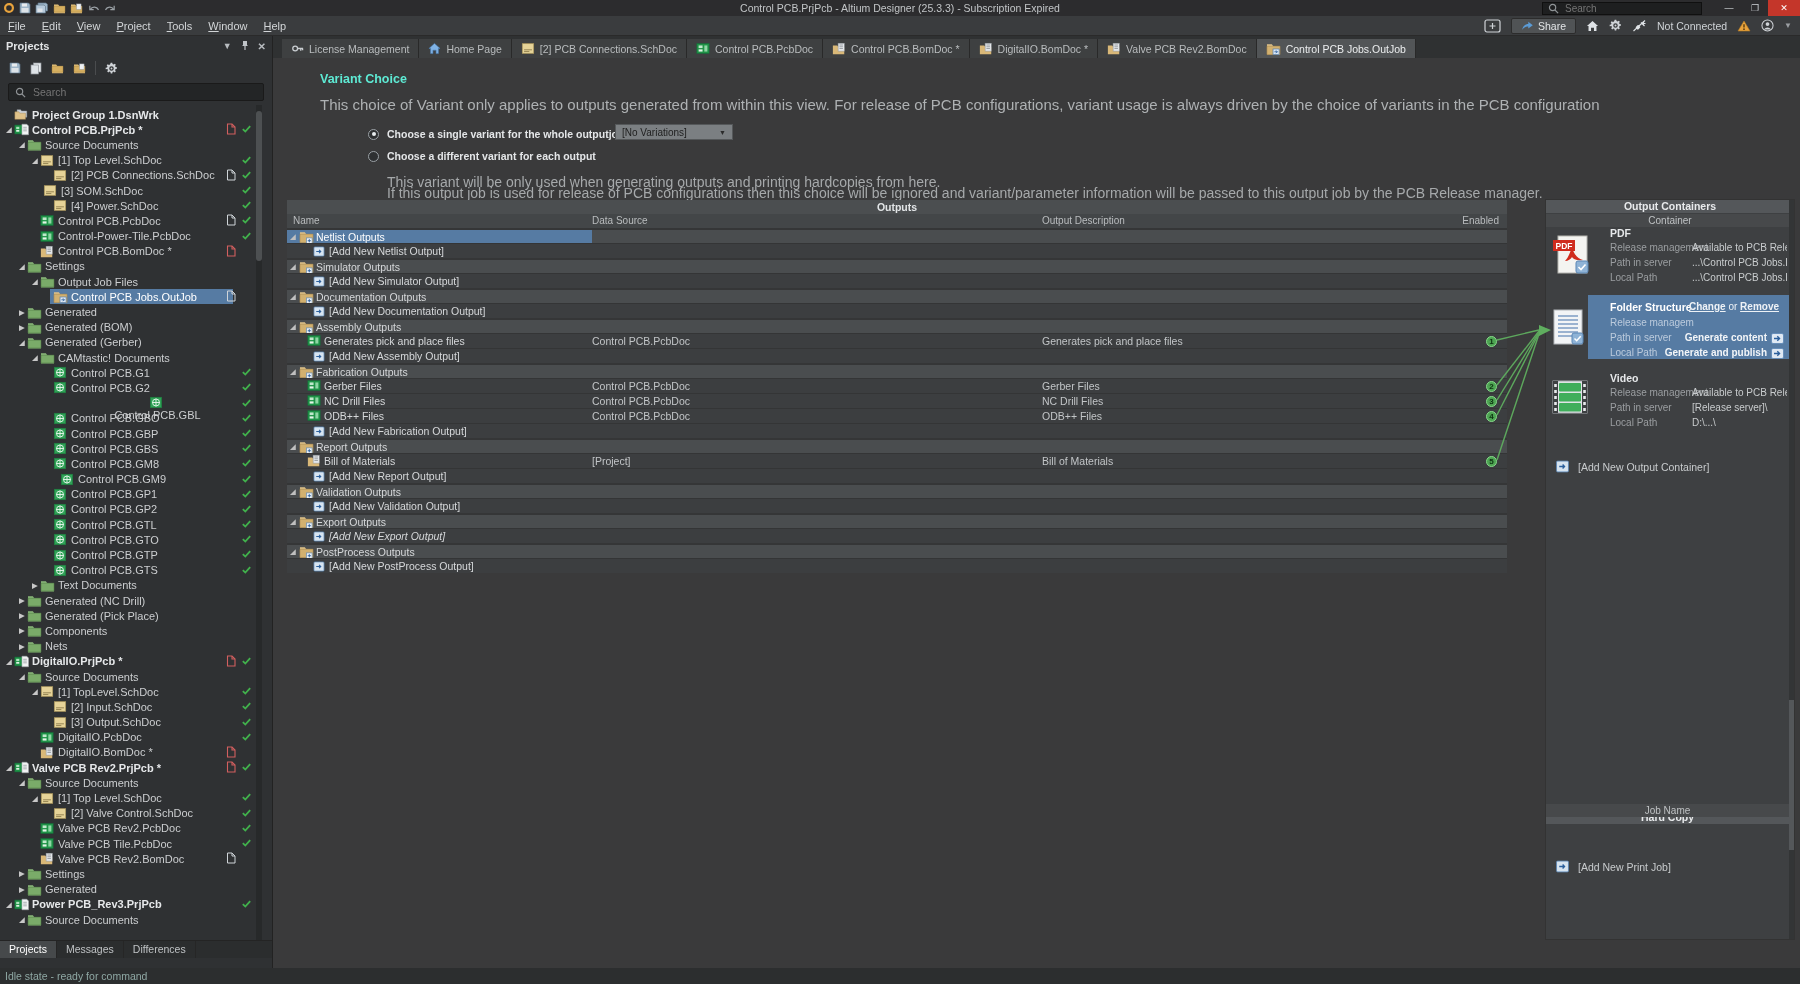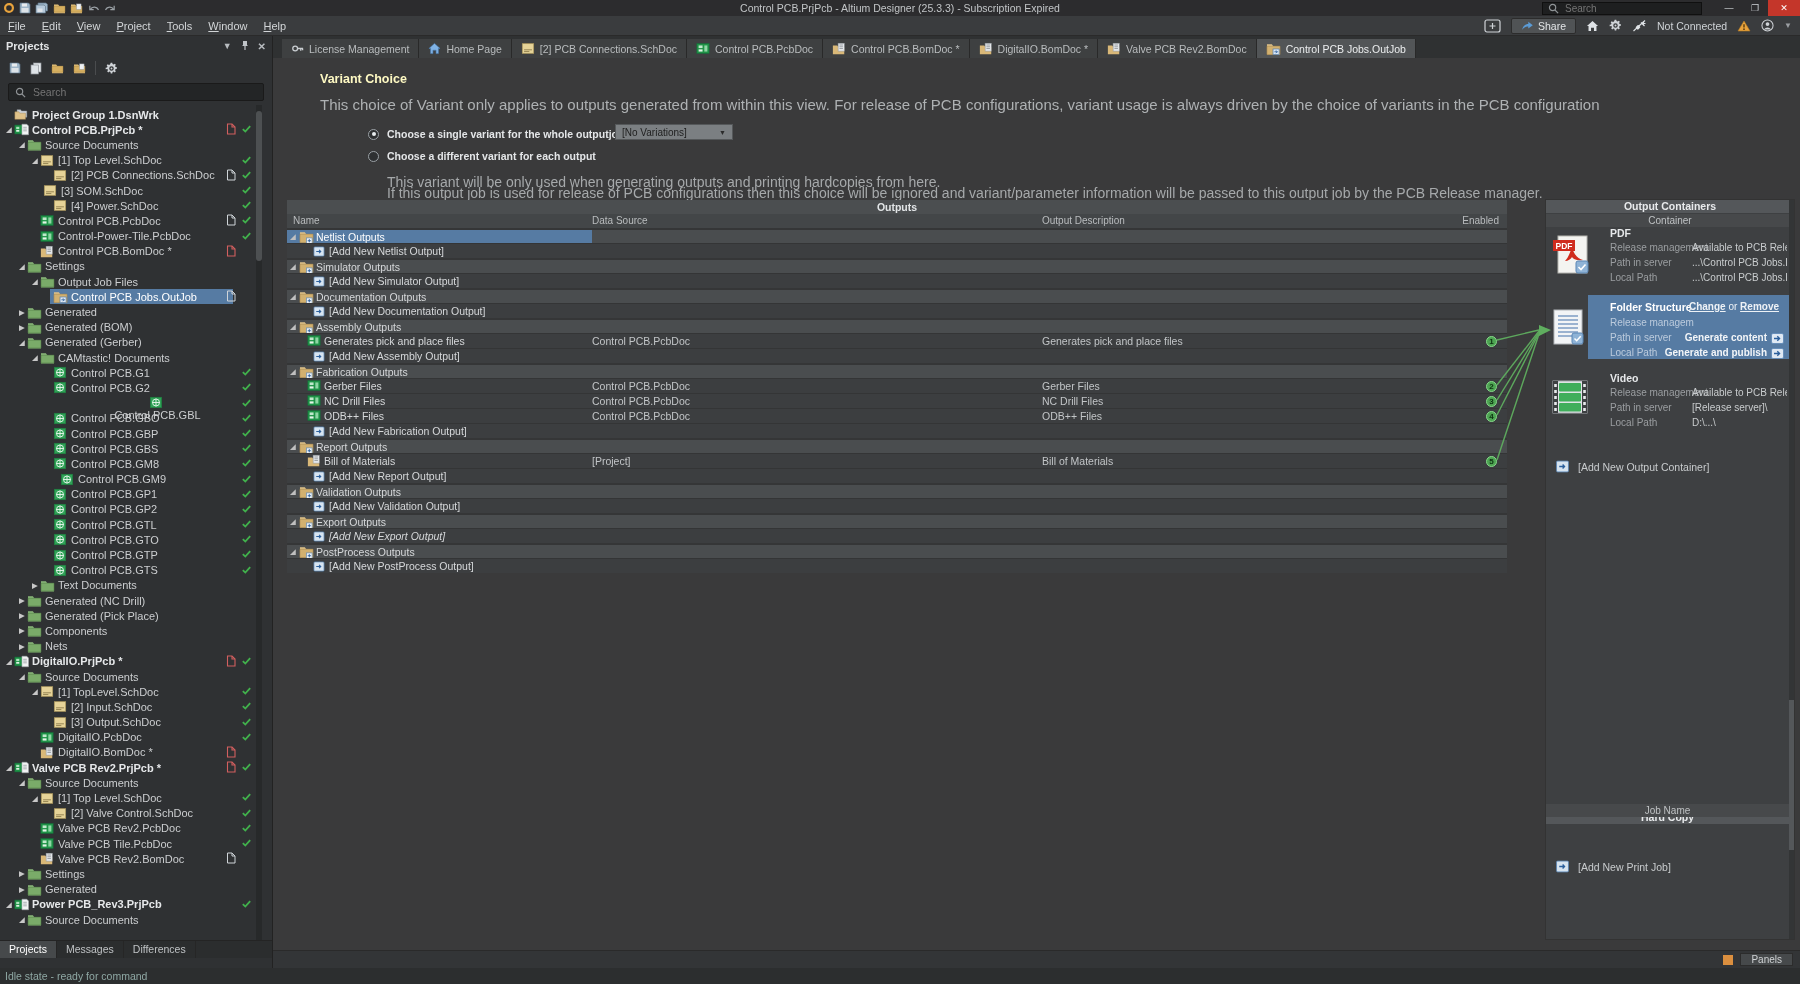--- a/index.html
+++ b/index.html
@@ -50,21 +50,21 @@
   .ptab.active{background:#46494b;color:#fff;}
   #pfiller{height:10px;}
   
   #content{flex:1;display:flex;flex-direction:column;min-width:0;}
   #tabsrow{height:22px;background:#2f3132;display:flex;align-items:flex-end;padding-left:9px;}
   .doctab{height:19px;display:flex;align-items:center;gap:5px;padding:0 9px;background:#3e4041;color:#b9bcbe;font-size:10.5px;border-right:1px solid #292929;white-space:nowrap;}
   .doctab.active{background:#52555.7px} 
   .doctab.active{background:#525557;color:#eceeef;}
   #docarea{position:relative;flex:1;background:#3a3a3b;overflow:hidden;}
   
-  .vc-title{position:absolute;left:47px;top:14px;font-size:12.5px;font-weight:bold;color:#fef9c3;}
+  .vc-title{position:absolute;left:47px;top:14px;font-size:12.5px;font-weight:bold;color:#5eead4;}
   .vc-sub{position:absolute;left:47px;top:38px;font-size:15px;color:#aeb1b3;}
   .vc-row{position:absolute;display:flex;align-items:center;gap:8px;}
   .radio{width:11px;height:11px;border-radius:50%;border:1px solid #9aa0a5;background:#2e3032;position:relative;flex:none;}
   .radio.on::after{content:"";position:absolute;left:2.5px;top:2.5px;width:4px;height:4px;border-radius:50%;background:#e8ecef;}
   .vc-lab{font-size:10.5px;font-weight:bold;color:#e4e6e8;}
   #vc-dd{position:absolute;left:342px;top:66px;width:118px;height:16px;background:#7b7f82;color:#1e1e1e;font-size:10px;display:flex;align-items:center;padding:0 6px;border:1px solid #55585a;}
   #vc-dd .tri{margin-left:auto;font-size:7px;color:#2a2a2a;}
   .vc-note{position:absolute;left:114px;font-size:14px;color:#a6a9ab;}
   
   #otable{position:absolute;left:14px;top:142px;width:1220px;}
@@ -1579,23 +1579,19 @@
                   <path d="M3.5 6h5M6.6 4.2 8.4 6 6.6 7.8" fill="none" stroke="#2b5f9c" stroke-width="1.2"></path>
                 </svg>
               </span>
             <span>[Add New Print Job]</span>
           </div>
           <div id="cp-scroll">
               <div class="thumb"></div>
             </div>
         </div>
       </div>
-      <div id="bottomstrip">
-        <span id="panels-sq"></span>
-        <button id="panels-btn">Panels</button>
-      </div>
     </div>
   </div>
 
   <div id="statusbar">
     <span>Idle state - ready for command</span>
   </div>
 </div>
 
 </body></html>

